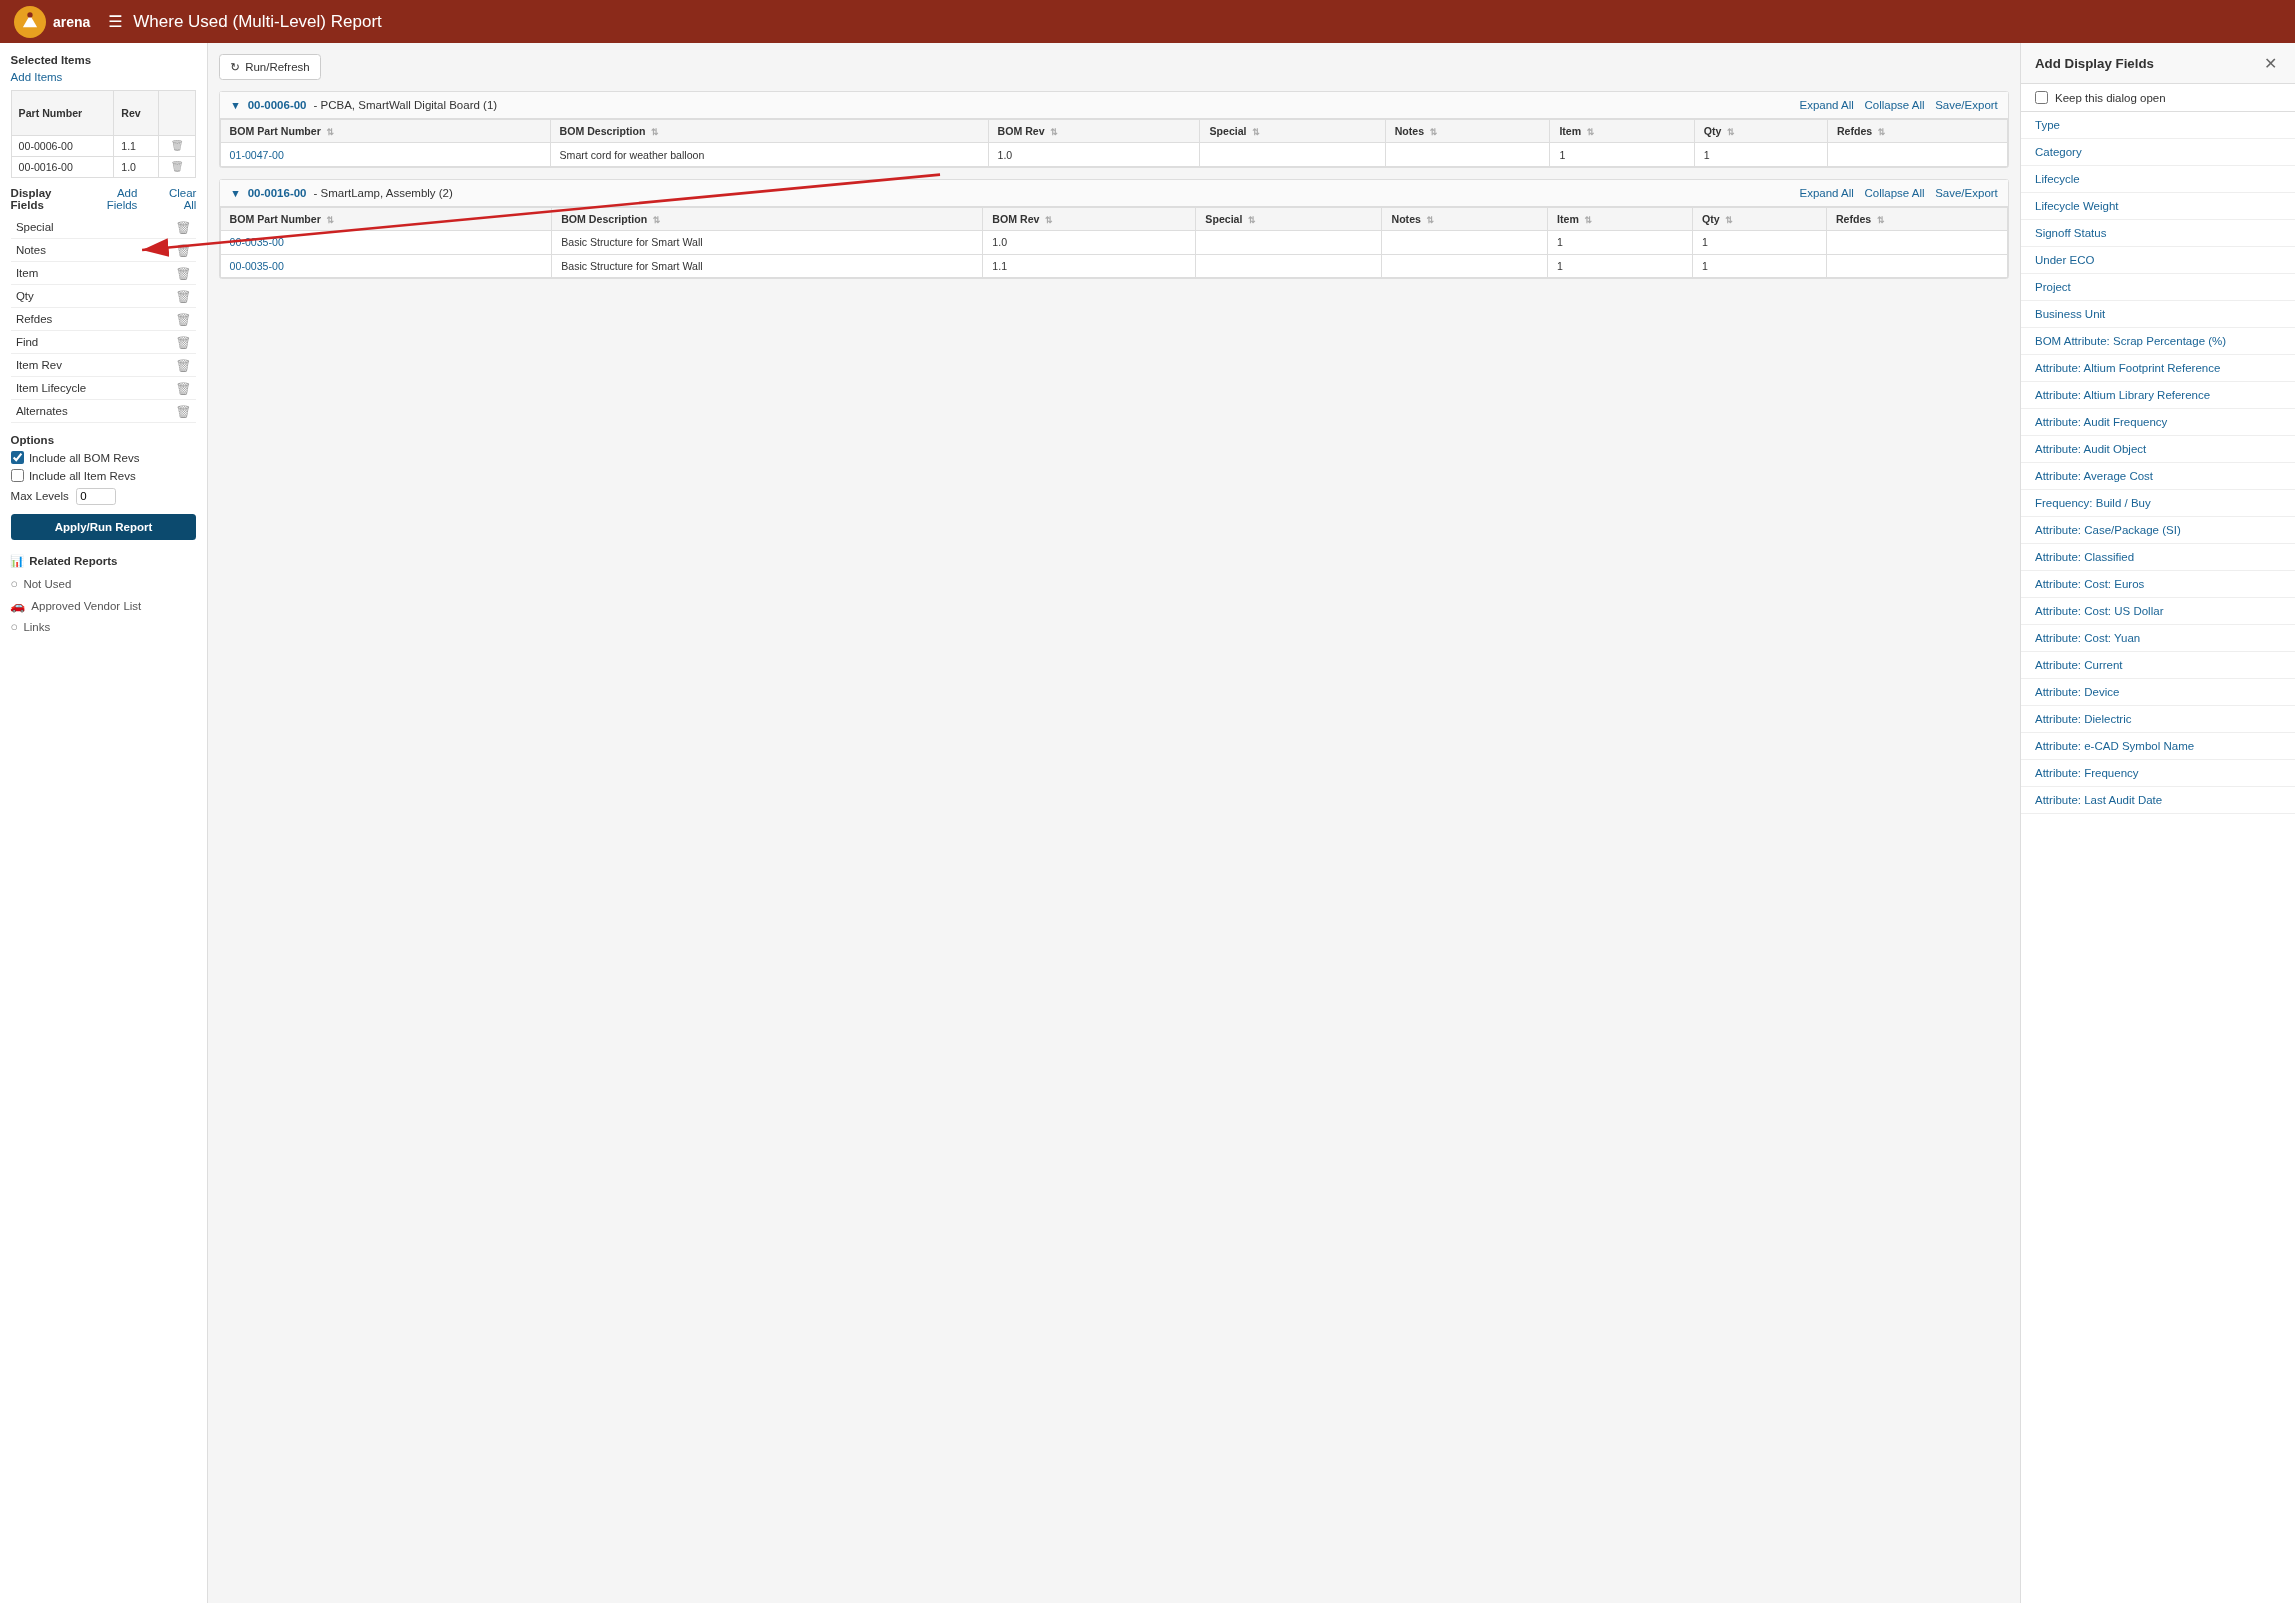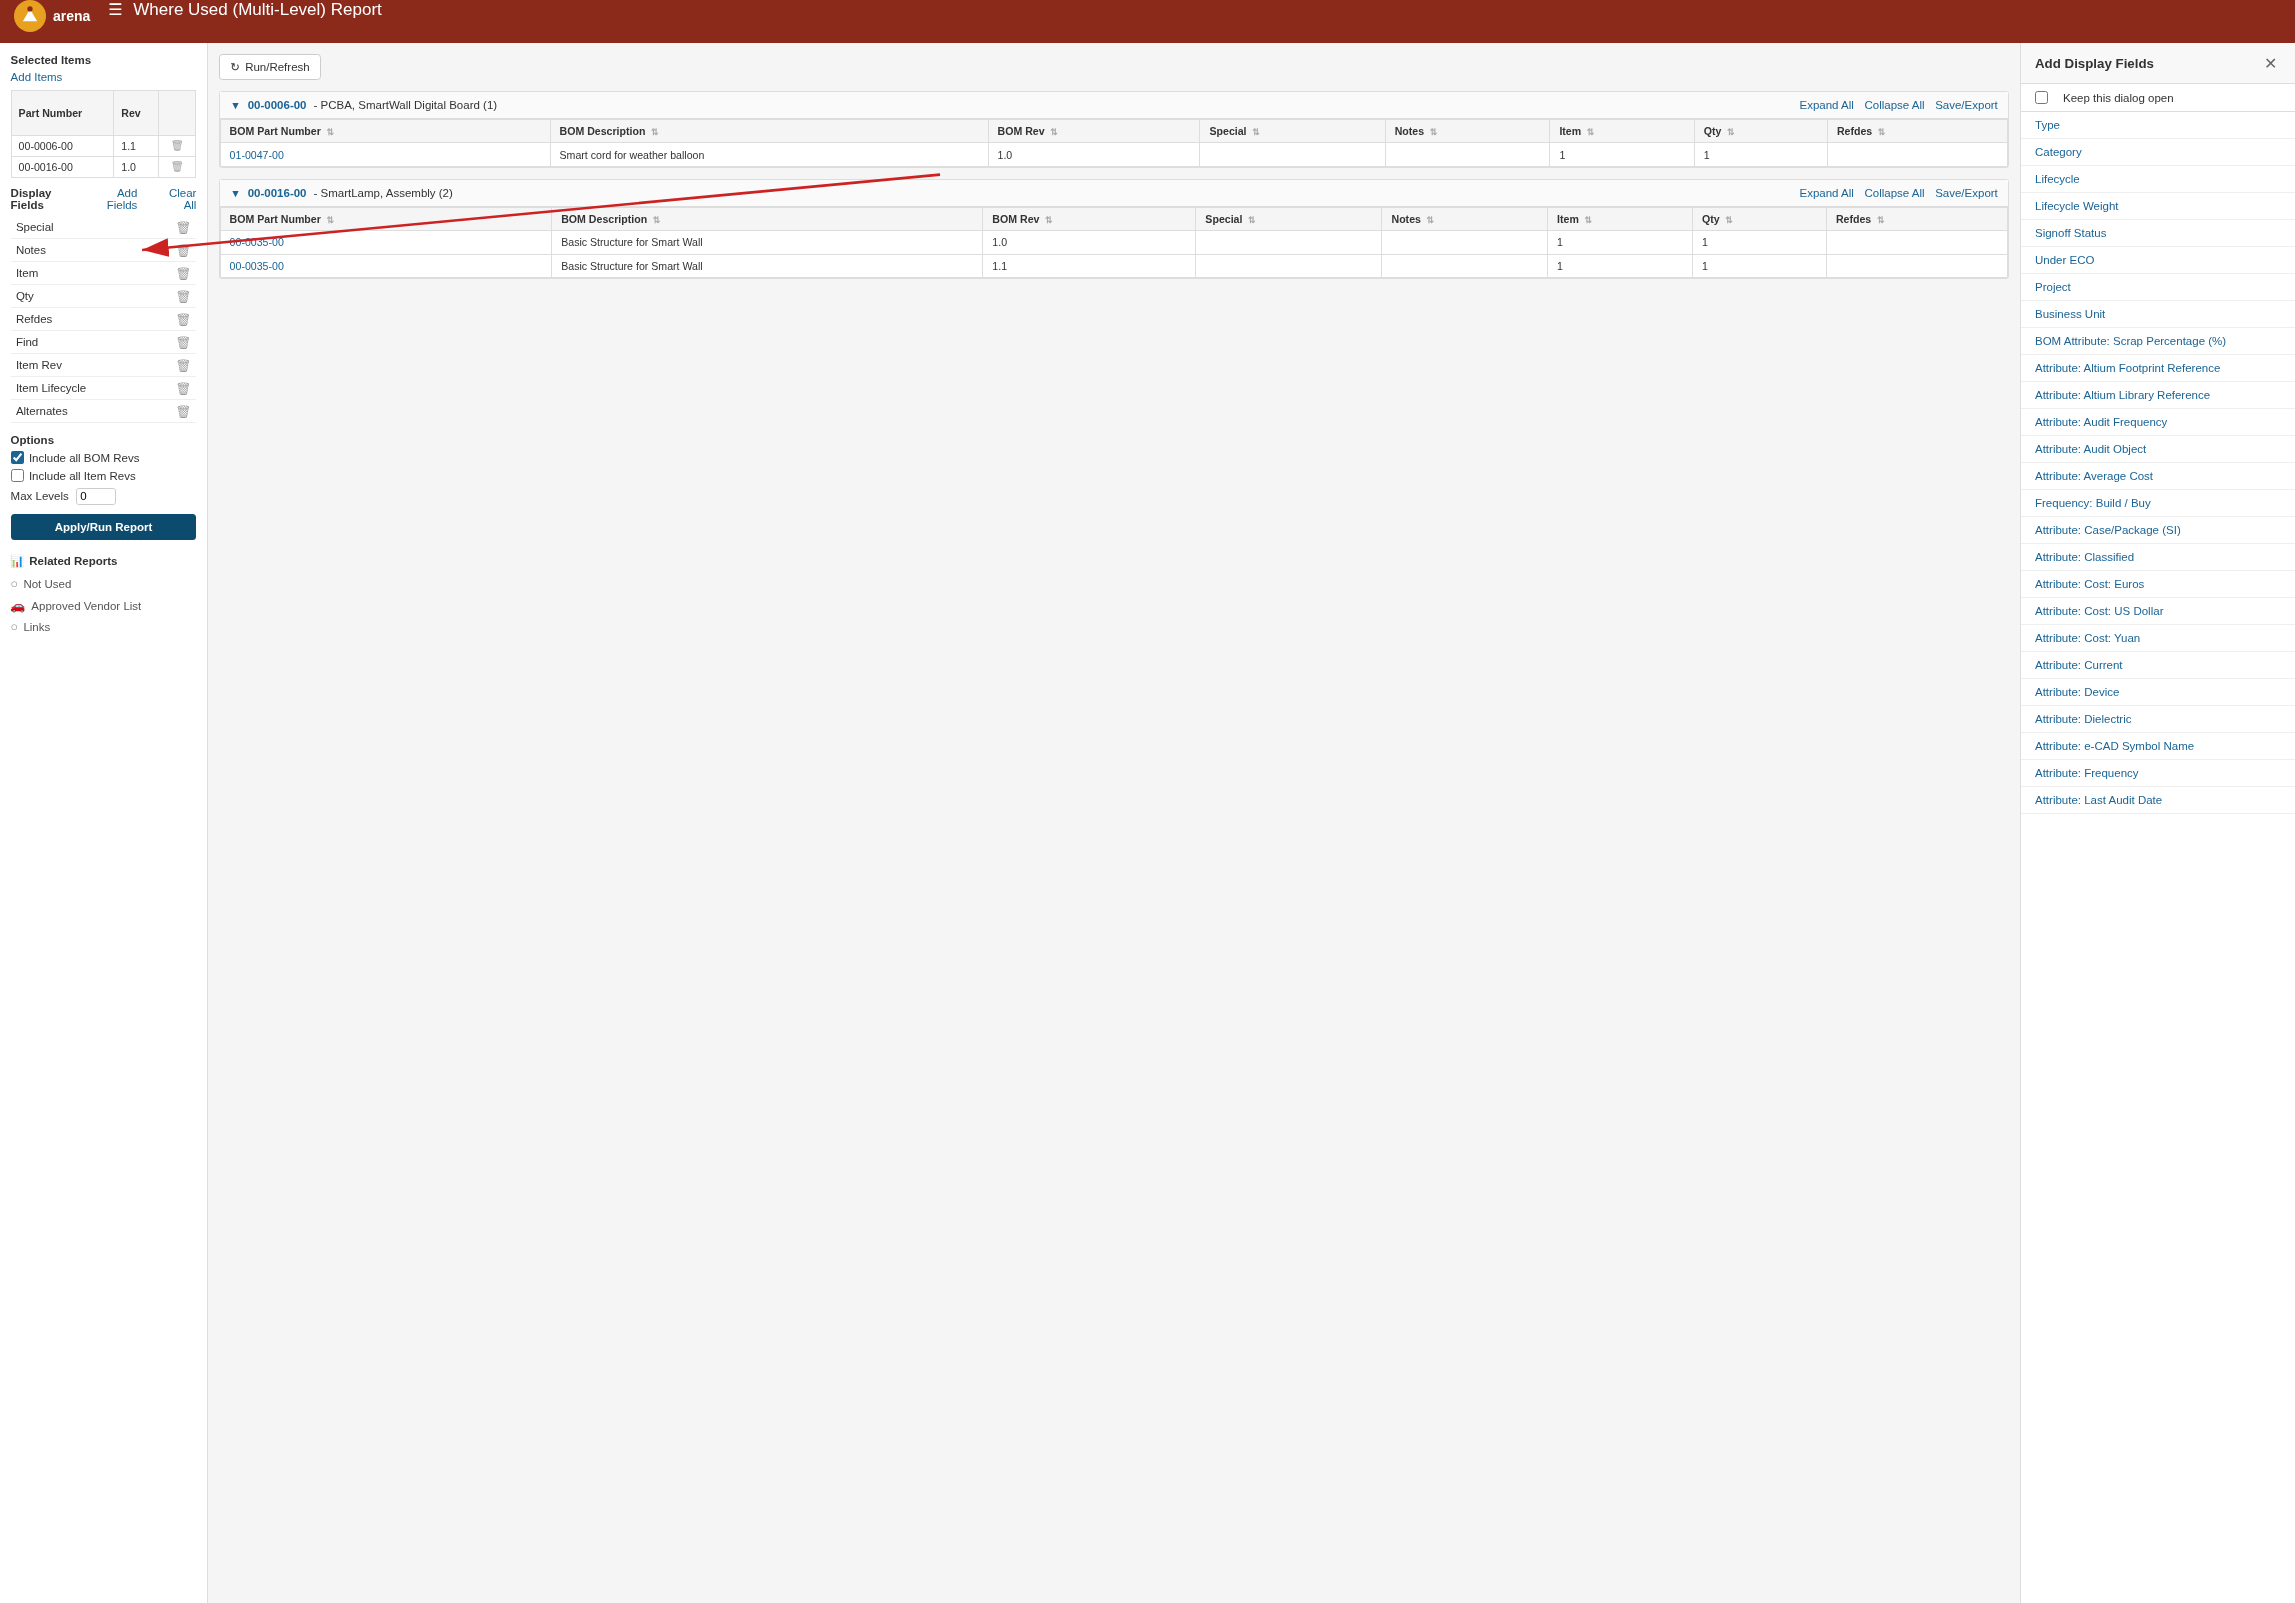--- a/index.html
+++ b/index.html
@@ -3,22 +3,22 @@
   <meta charset="utf-8">
   <style>
     * { box-sizing: border-box; margin: 0; padding: 0; }
     body { font-family: -apple-system, BlinkMacSystemFont, 'Segoe UI', Arial, sans-serif; font-size: 11.5px; background: #f0f0f0; display: flex; flex-direction: column; height: 100vh; overflow: hidden; }
 
     
     .top-header {
       background: #8b2a1a;
       color: white;
       display: flex;
-      align-items: flex-start;
-      padding: 0 14px;
+      align-items: center;
+      padding: 8px 14px;
       height: 43px;
       flex-shrink: 0;
     }
     .logo-area {
       display: flex;
       align-items: center;
       margin-right: 18px;
     }
     .logo-icon {
       width: 32px;
@@ -307,21 +307,21 @@
       cursor: pointer;
       font-size: 16px;
       color: #666;
       padding: 0 3.5px;
     }
     .keep-open-row {
       display: flex;
       align-items: center;
       padding: 7px 14px;
       border-bottom: 0.9px solid #ddd;
-      gap: 15px;
+      gap: 7px;
       font-size: 11.5px;
       color: #333;
     }
     .keep-open-row input[type=checkbox] { margin: 0; }
 
     .fields-list {
       overflow-y: auto;
       flex: 1;
     }
     .field-option {

